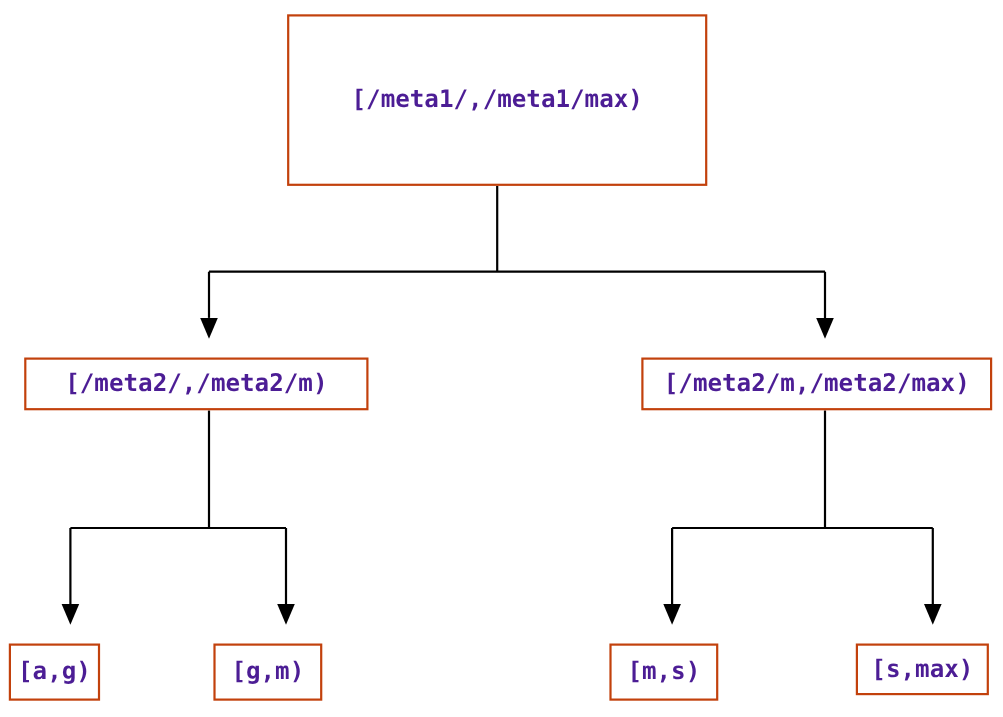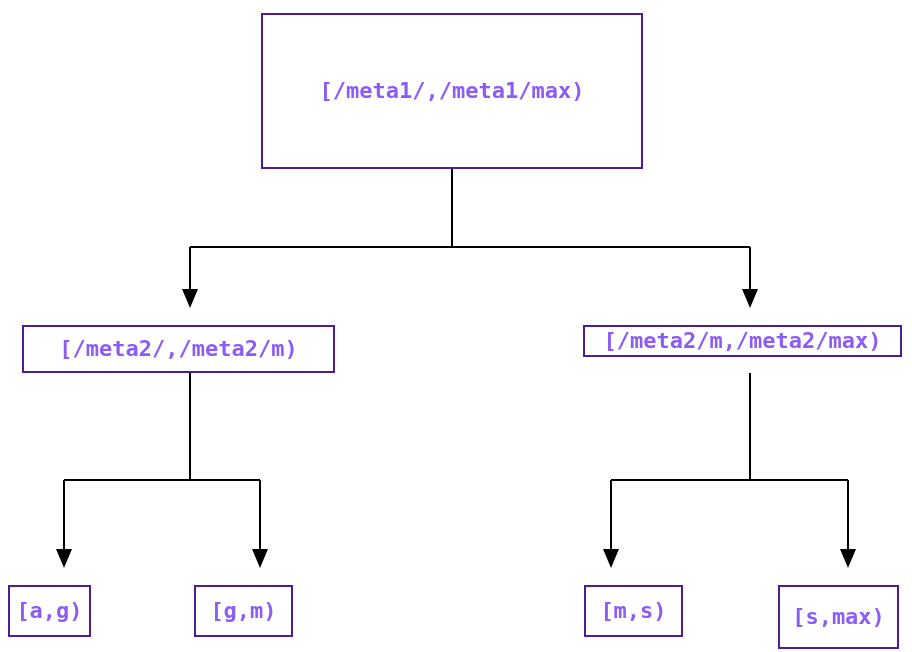--- a/index.html
+++ b/index.html
@@ -11,38 +11,38 @@
     position: relative;
     width: 912px;
     height: 652px;
     background: #ffffff;
     font-family: "DejaVu Sans Mono", "Liberation Mono", monospace;
     overflow: hidden;
   }
   .node {
     position: absolute;
     box-sizing: border-box;
-    border: 2px solid #4c1d95;
+    border: 2px solid #c2410c;
     background: #ffffff;
-    color: #8b5cf6;
+    color: #4c1d95;
     display: flex;
     align-items: center;
     justify-content: center;
     font-size: 22px;
     font-weight: bold;
     white-space: pre;
     line-height: 1;
   }
   #node-root       { left: 261px; top: 13px;  width: 382px; height: 156px; }
   #node-meta2-left { left: 22px;  top: 325px; width: 313px; height: 48px; }
-  #node-meta2-right{ left: 583px; top: 325px; width: 319px; height: 32px; }
+  #node-meta2-right{ left: 583px; top: 325px; width: 319px; height: 48px; }
   #node-leaf-ag    { left: 8px;   top: 585px; width: 83px;  height: 52px; }
   #node-leaf-gm    { left: 194px; top: 585px; width: 99px;  height: 52px; }
-  #node-leaf-ms    { left: 554px; top: 585px; width: 99px;  height: 52px; margin-left: 30px; }
-  #node-leaf-smax  { left: 778px; top: 585px; width: 121px; height: 64px; }
+  #node-leaf-ms    { left: 554px; top: 585px; width: 99px;  height: 52px; }
+  #node-leaf-smax  { left: 778px; top: 585px; width: 121px; height: 47px; }
   svg.edge-layer {
     position: absolute;
     left: 0;
     top: 0;
     width: 912px;
     height: 652px;
   }
   svg .edge-line {
     stroke: #000000;
     stroke-width: 2;

